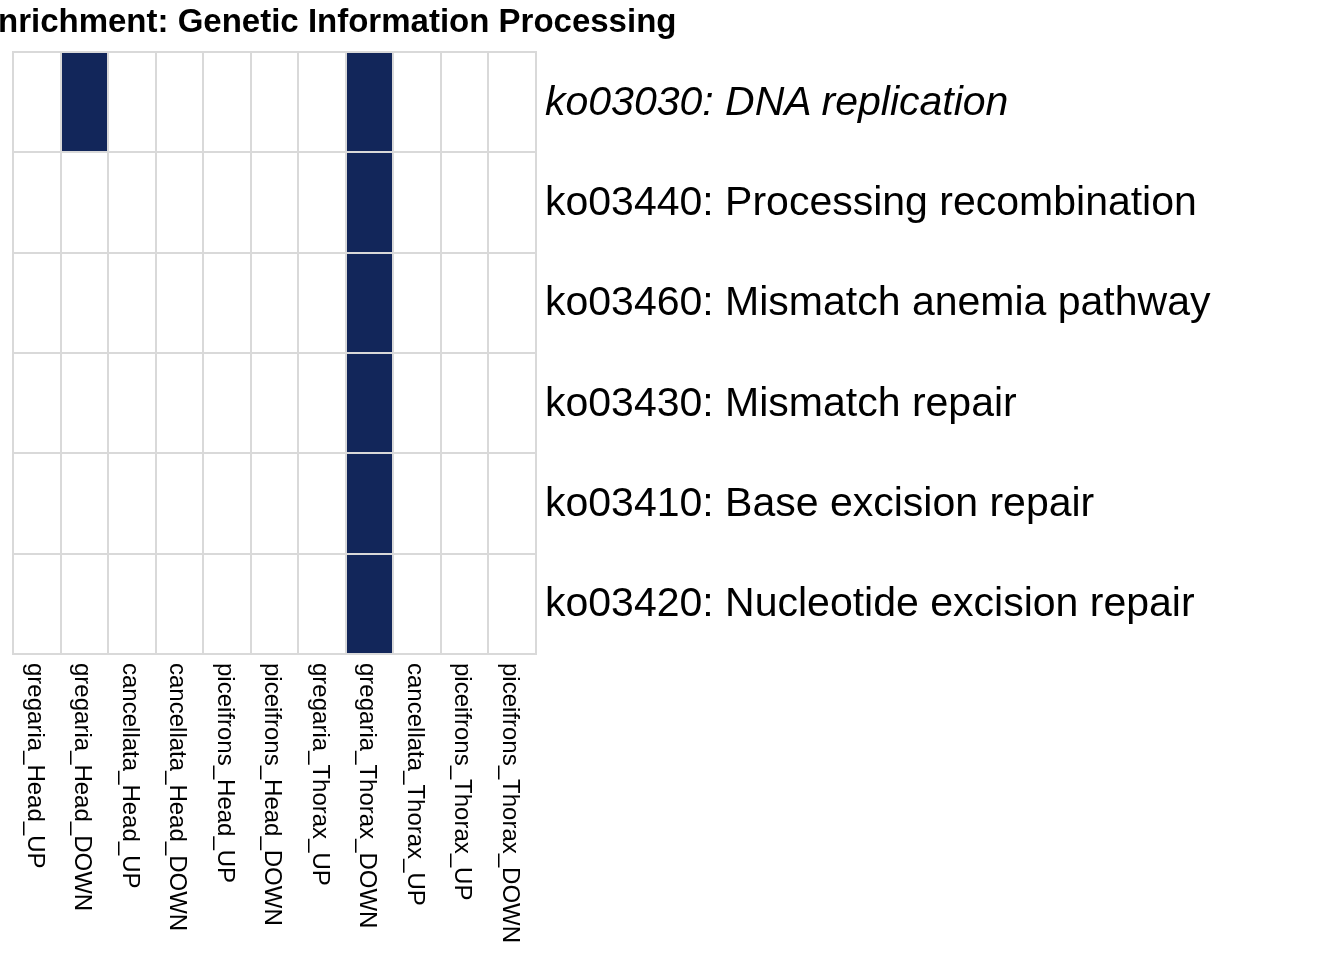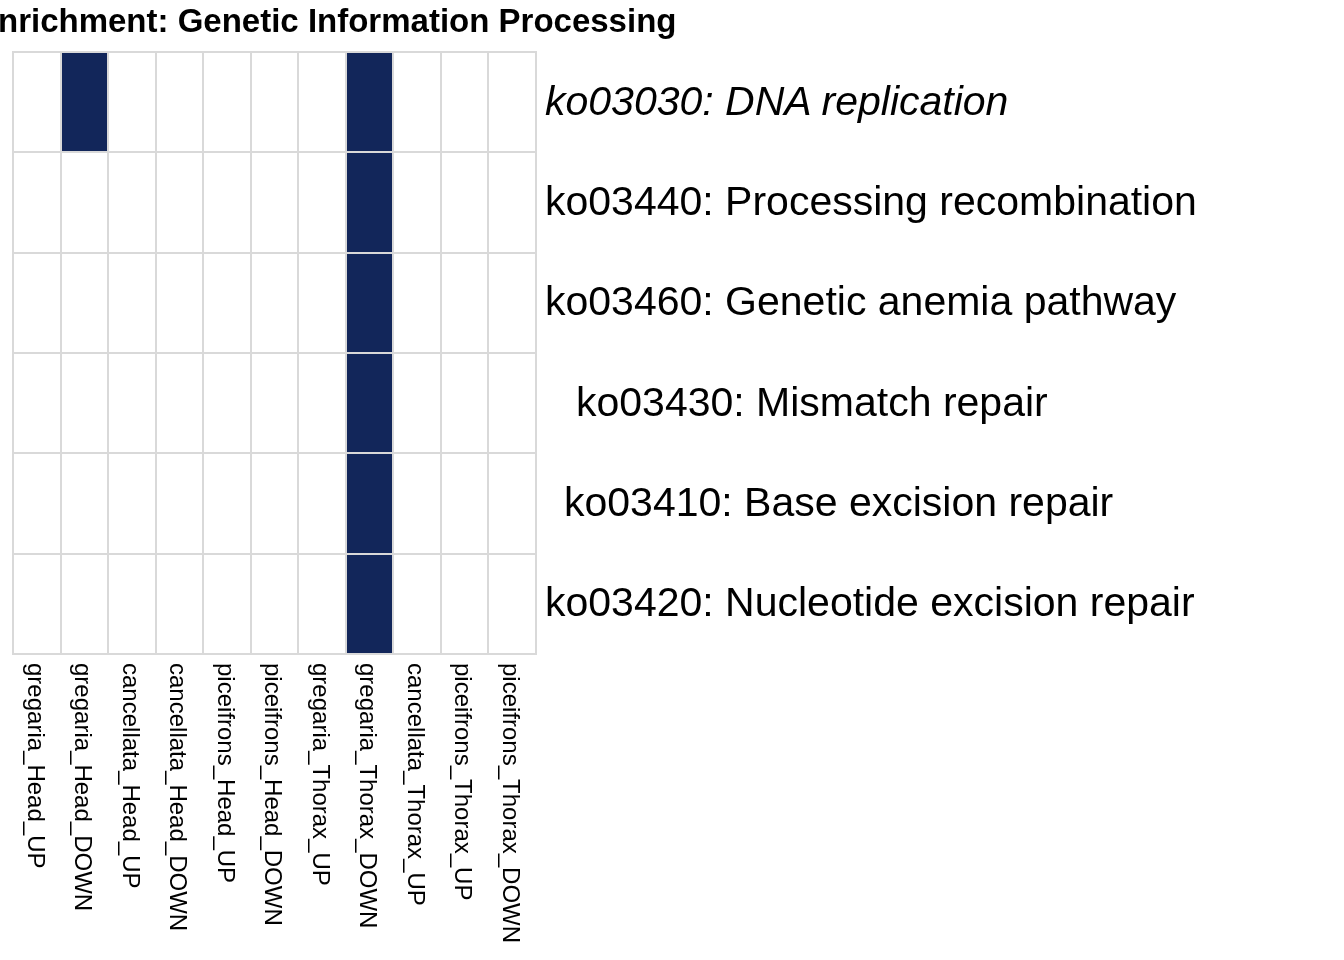--- a/index.html
+++ b/index.html
@@ -125,23 +125,23 @@
       <div class="hm-cell" style="background: rgb(255, 255, 255);"></div>
       <div class="hm-cell" style="background: rgb(18, 38, 90);"></div>
       <div class="hm-cell" style="background: rgb(255, 255, 255);"></div>
       <div class="hm-cell" style="background: rgb(255, 255, 255);"></div>
       <div class="hm-cell" style="background: rgb(255, 255, 255);"></div>
     </div>
 
   <div id="row-labels">
       <div class="row-label" style="left: 545px; top: 51px; height: 100.33px; font-style: italic;">ko03030: DNA replication</div>
       <div class="row-label" style="left: 545px; top: 151.33px; height: 100.33px;">ko03440: Processing recombination</div>
-      <div class="row-label" style="left: 545px; top: 251.66px; height: 100.33px;">ko03460: Genetic anemia pathway</div>
-      <div class="row-label" style="left: 576px; top: 351.99px; height: 100.33px;">ko03430: Mismatch repair</div>
-      <div class="row-label" style="left: 564px; top: 452.32px; height: 100.33px;">ko03410: Base excision repair</div>
+      <div class="row-label" style="left: 545px; top: 251.66px; height: 100.33px;">ko03460: Mismatch anemia pathway</div>
+      <div class="row-label" style="left: 545px; top: 351.99px; height: 100.33px;">ko03430: Mismatch repair</div>
+      <div class="row-label" style="left: 545px; top: 452.32px; height: 100.33px;">ko03410: Base excision repair</div>
       <div class="row-label" style="left: 545px; top: 552.65px; height: 100.33px; text-align: right;">ko03420: Nucleotide excision repair</div>
     </div>
 
   <div id="col-labels">
       <div class="col-label" style="left: 23.75px; top: 663px;">gregaria_Head_UP</div>
       <div class="col-label" style="left: 71.25px; top: 663px;">gregaria_Head_DOWN</div>
       <div class="col-label" style="left: 118.75px; top: 663px;">cancellata_Head_UP</div>
       <div class="col-label" style="left: 166.25px; top: 663px;">cancellata_Head_DOWN</div>
       <div class="col-label" style="left: 213.75px; top: 663px;">piceifrons_Head_UP</div>
       <div class="col-label" style="left: 261.25px; top: 663px;">piceifrons_Head_DOWN</div>

